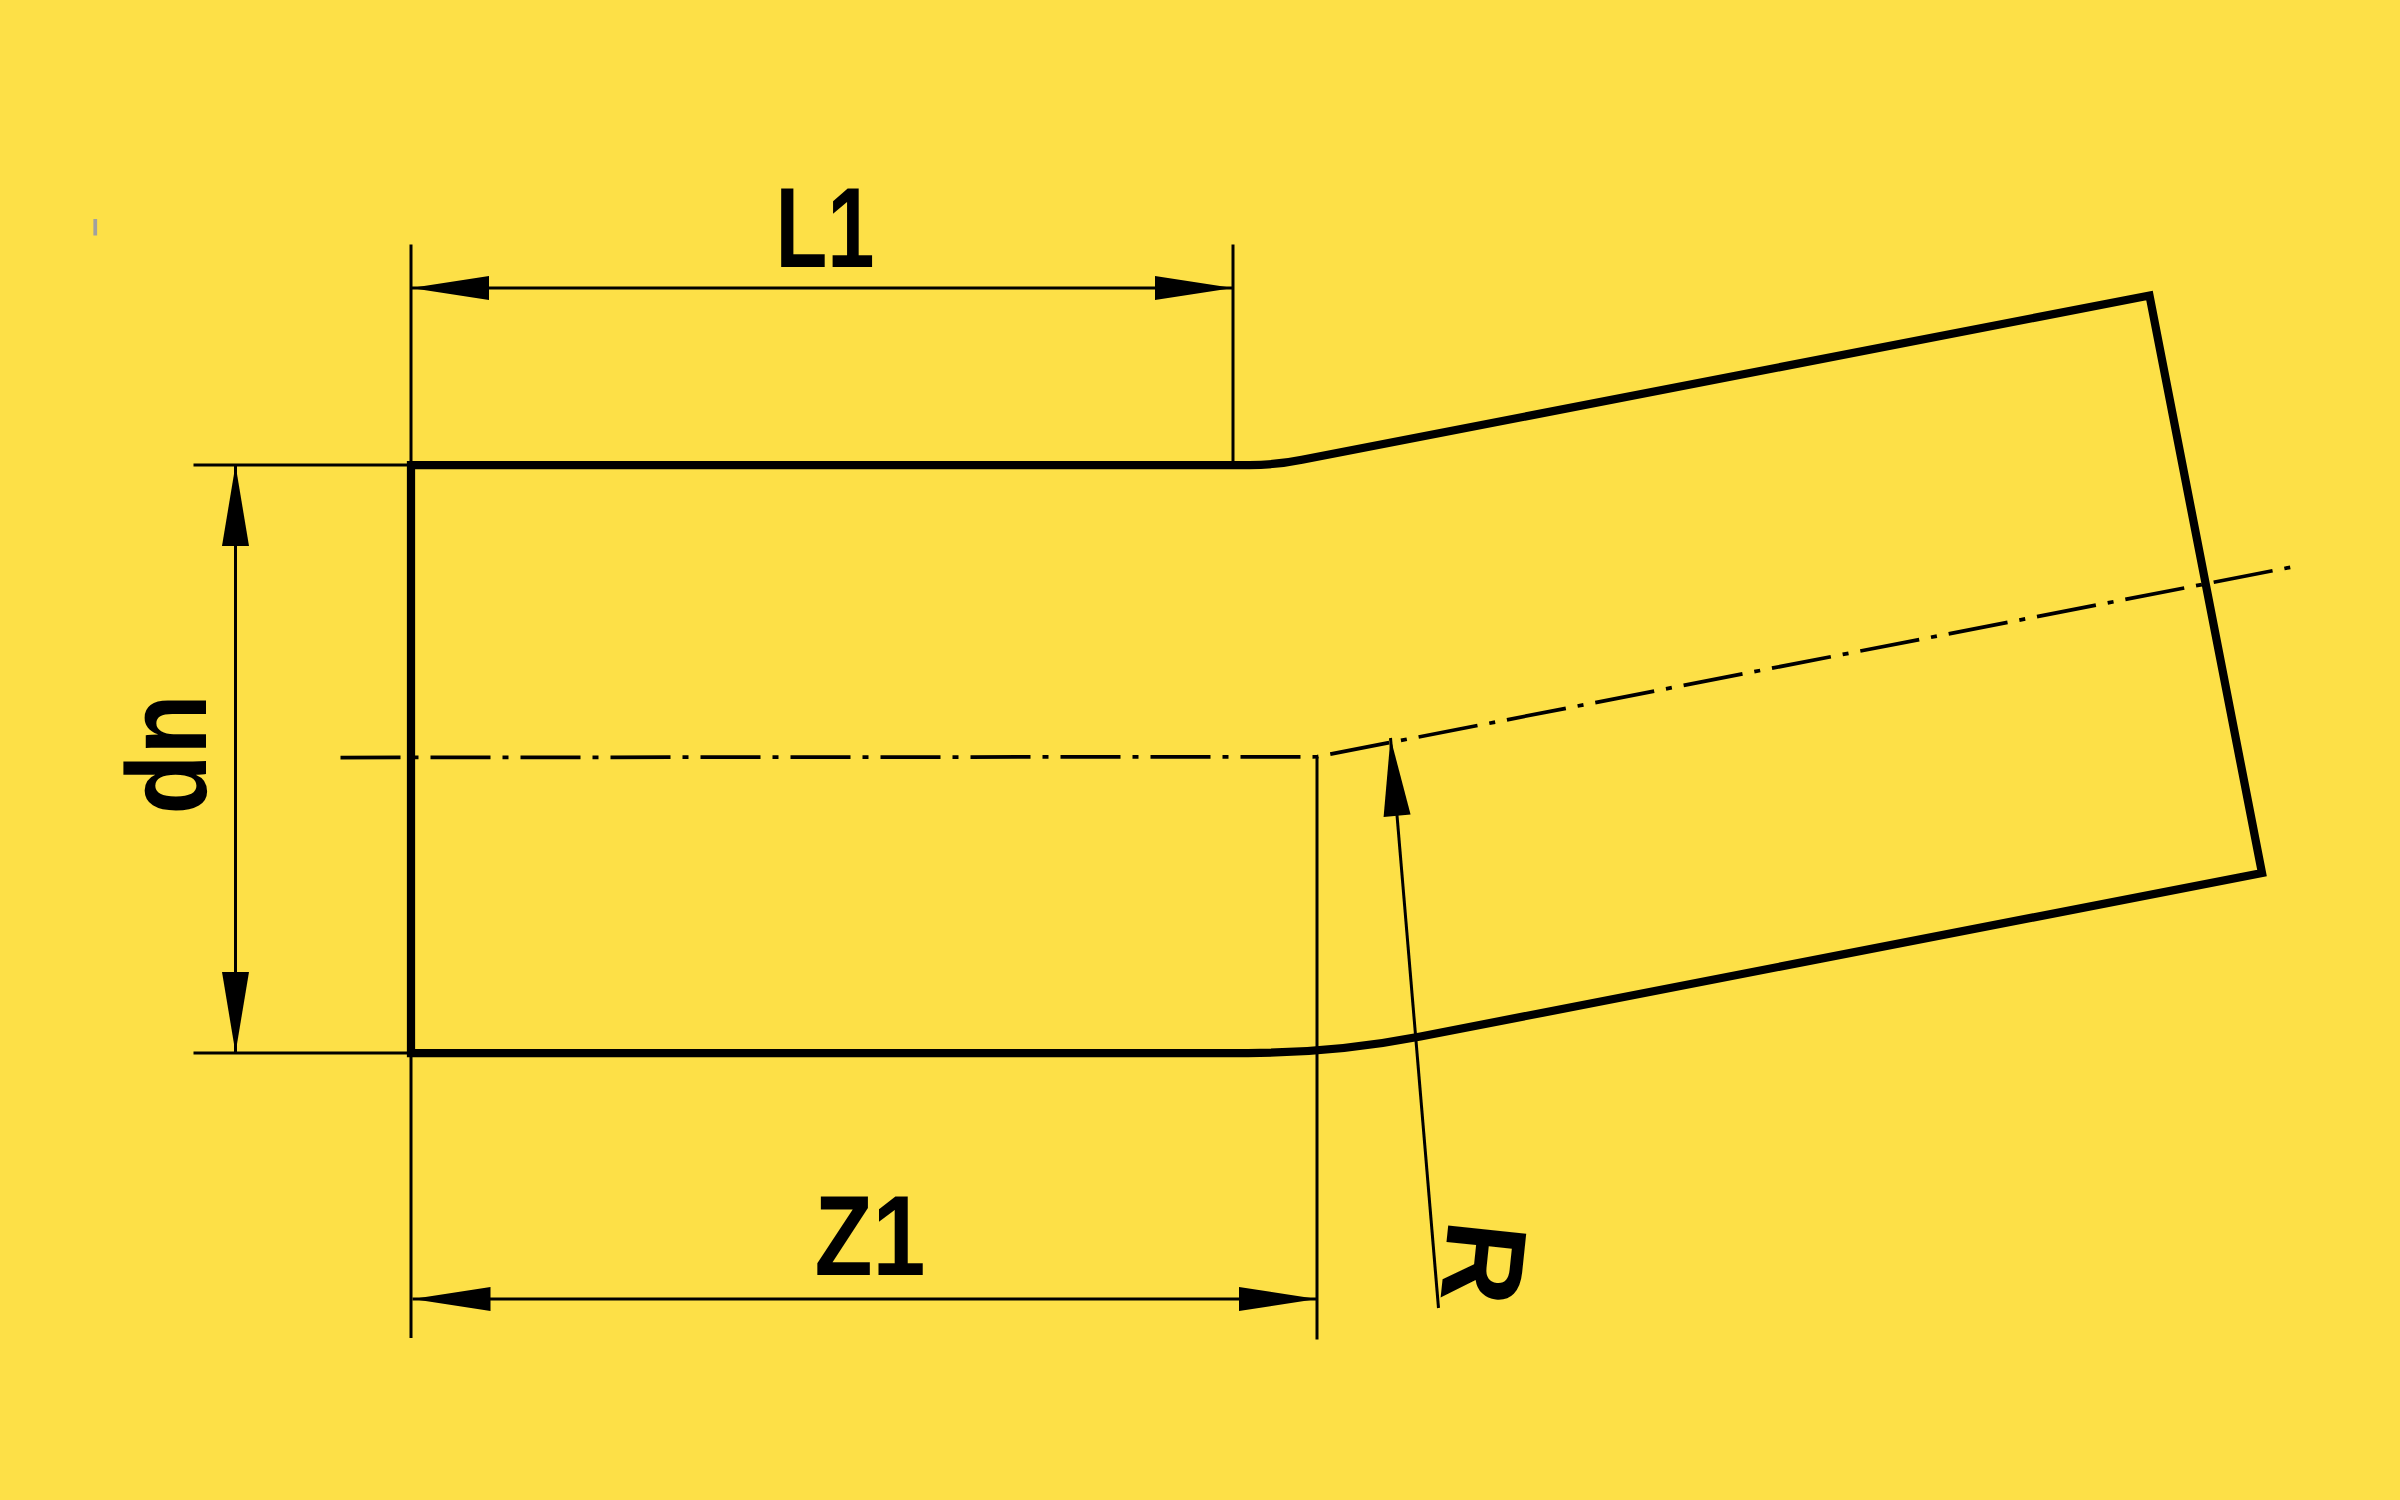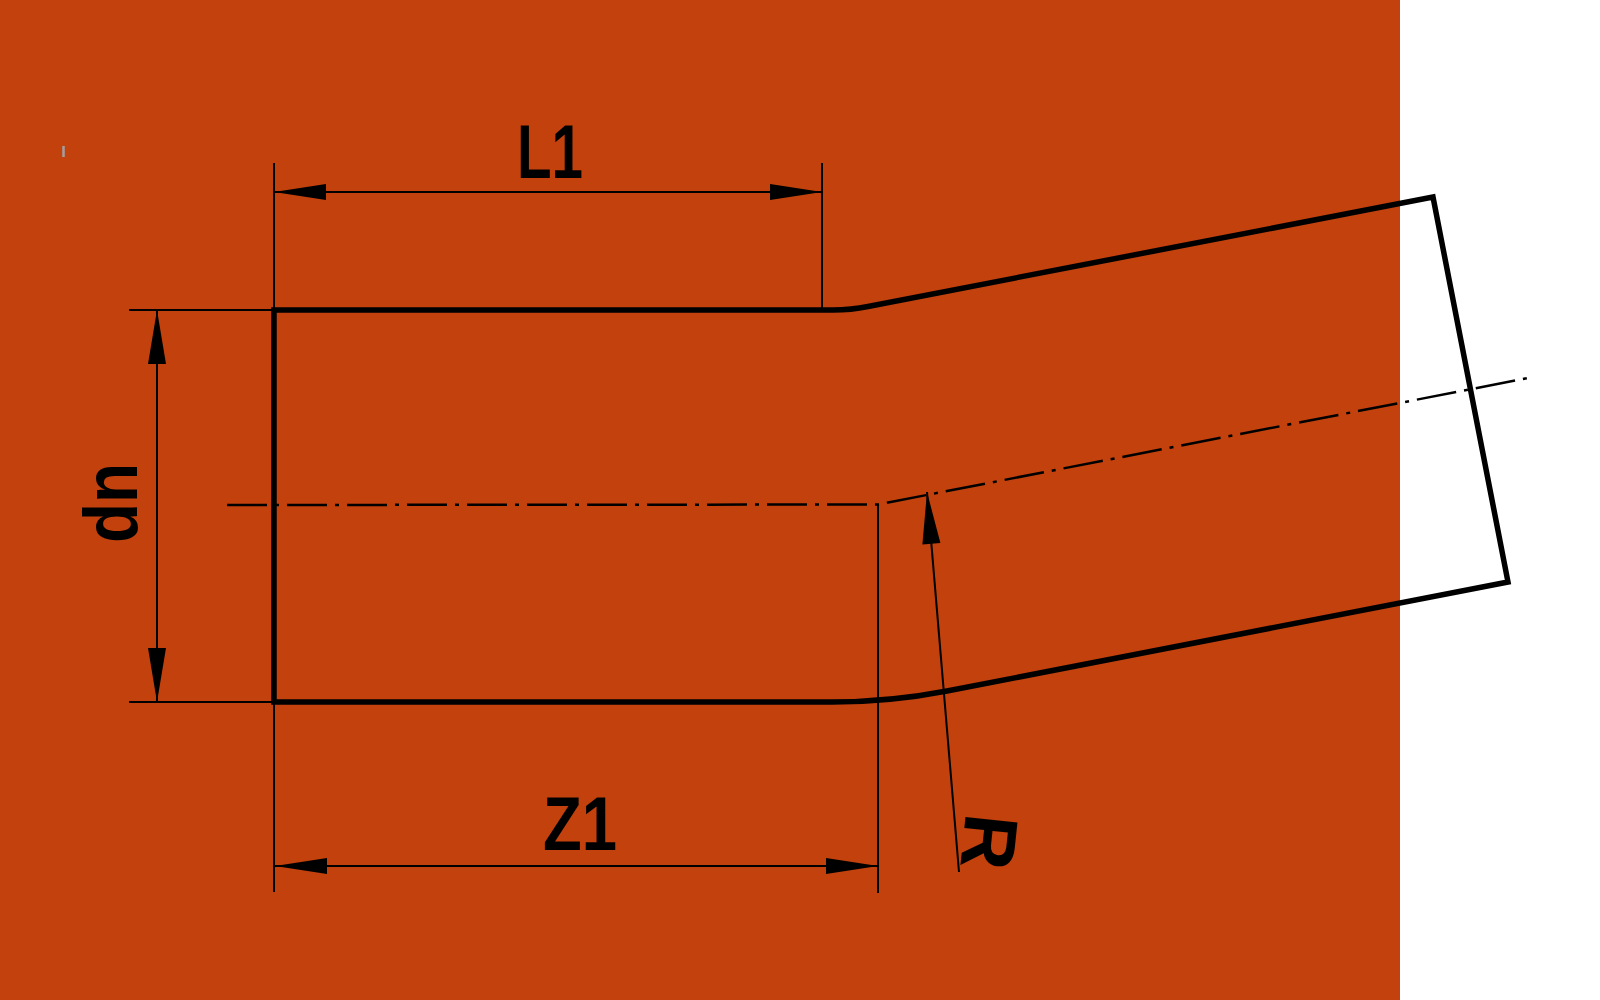--- a/index.html
+++ b/index.html
@@ -5,23 +5,23 @@
   html, body {
     margin: 0;
     padding: 0;
     background: #ffffff;
     width: 1600px;
     height: 1000px;
     overflow: hidden;
   }
   .drawing-wrap {
     position: relative;
-    width: 1400px;
+    width: 1600px;
     height: 1000px;
-    background: #c2410c;
+    background: #fde047;
   }
   svg {
     display: block;
   }
   .outline {
     fill: none;
     stroke: #000000;
     stroke-width: 5.5;
     stroke-linejoin: miter;
   }

